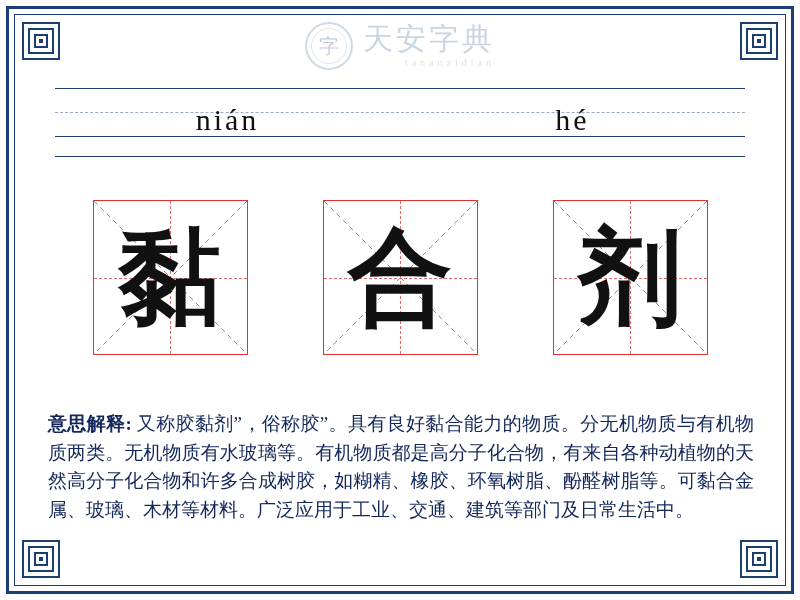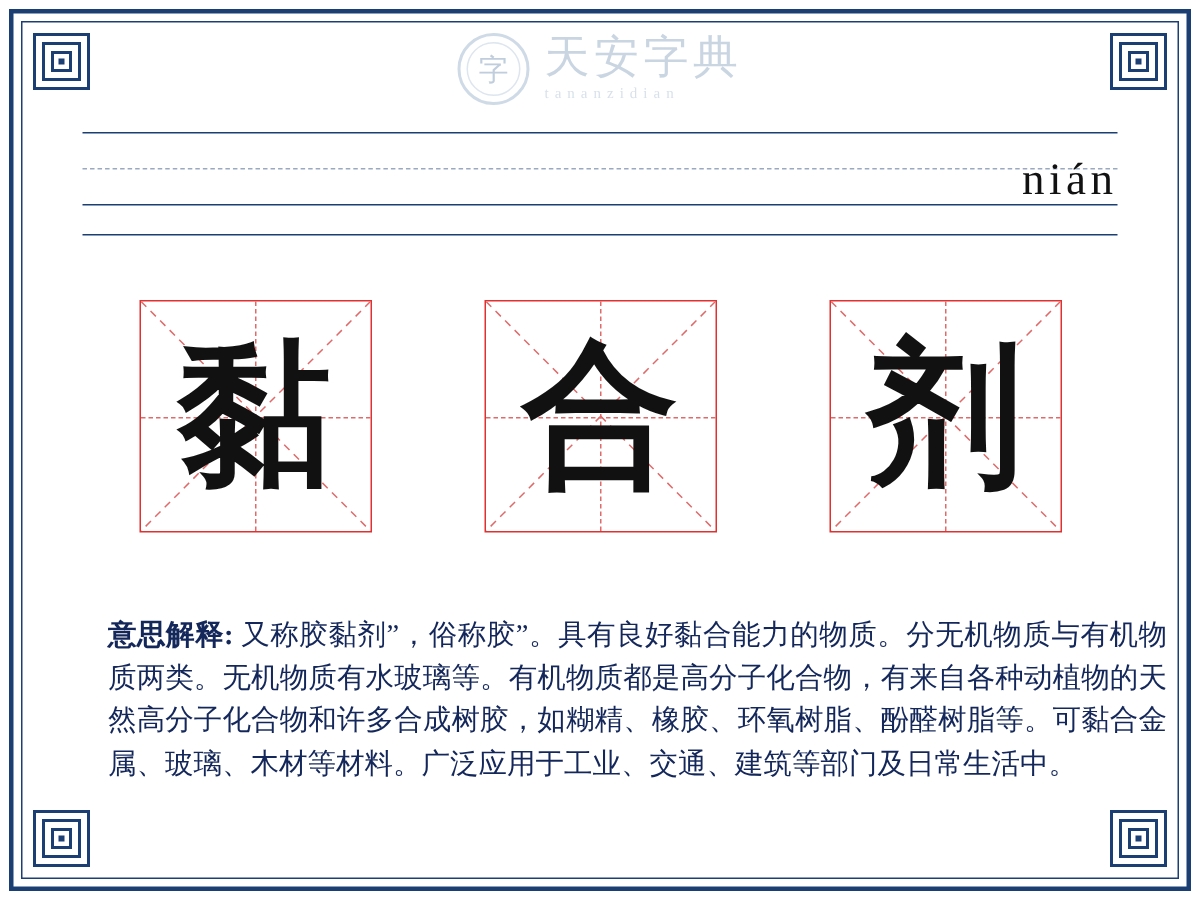--- a/index.html
+++ b/index.html
@@ -96,21 +96,21 @@
     left: 4px;
     top: 4px;
     right: 4px;
     bottom: 4px;
     border-radius: 50%;
     border: 1px solid #c3d1e2;
   }
   .brand-text {
     display: flex;
     flex-direction: column;
-    align-items: flex-start;
+    align-items: flex-end;
     line-height: 1;
   }
   .brand-title {
     font-size: 30px;
     letter-spacing: 3px;
     color: #9fb3cc;
     font-family: "Liberation Serif", serif;
   }
   .brand-sub {
     margin-top: 4px;
@@ -144,21 +144,21 @@
     position: absolute;
     left: 0;
     top: 12px;
     width: 100%;
     height: 40px;
     display: flex;
     align-items: center;
   }
   .pinyin-cell {
     flex: 1 1 0;
-    text-align: right;
+    text-align: center;
     font-family: "Liberation Serif", serif;
     font-size: 30px;
     letter-spacing: 3px;
     color: #111111;
     white-space: nowrap;
   }
 
   
   .char-row {
     position: absolute;
@@ -217,21 +217,20 @@
   .definition {
     position: absolute;
     left: 48px;
     top: 410px;
     width: 706px;
     font-family: "Liberation Serif", serif;
     font-size: 19px;
     line-height: 1.5;
     color: #14275a;
     text-align: justify;
-    margin-left: 24px;
   }
   .definition b {
     font-weight: 700;
     color: #14275a;
   }
 </style>
 </head>
 <body>
 
 <div class="page">
@@ -274,20 +273,21 @@
     </div>
   </div>
 
   <div class="pinyin-staff">
     <div class="staff-line l1"></div>
     <div class="staff-line l2"></div>
     <div class="staff-line l3"></div>
     <div class="staff-line l4"></div>
     <div class="pinyin-row">
       <div class="pinyin-cell">nián</div>
+      <div class="pinyin-cell">hé</div>
     </div>
   </div>
 
   <div class="char-row">
 
     <div class="char-box">
       <div class="guide h"></div>
       <div class="guide v"></div>
       <div class="guide d1">
         <svg width="153" height="153" viewBox="0 0 153 153">

